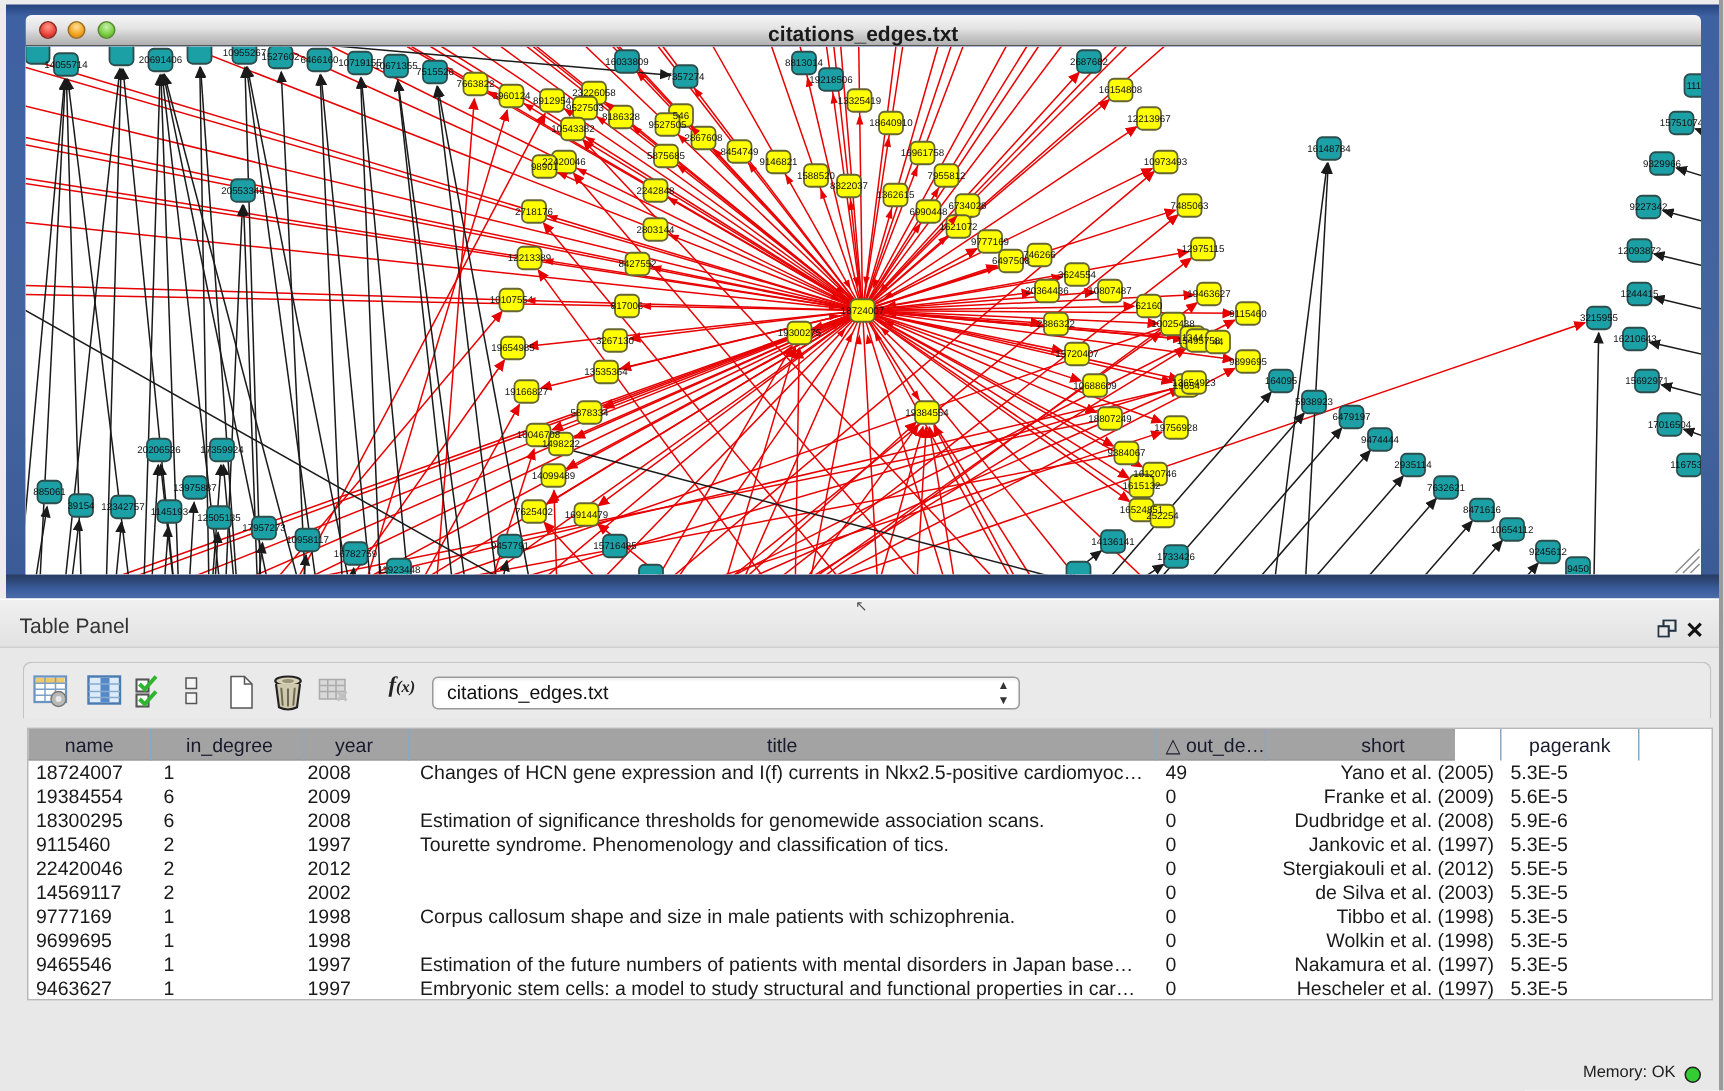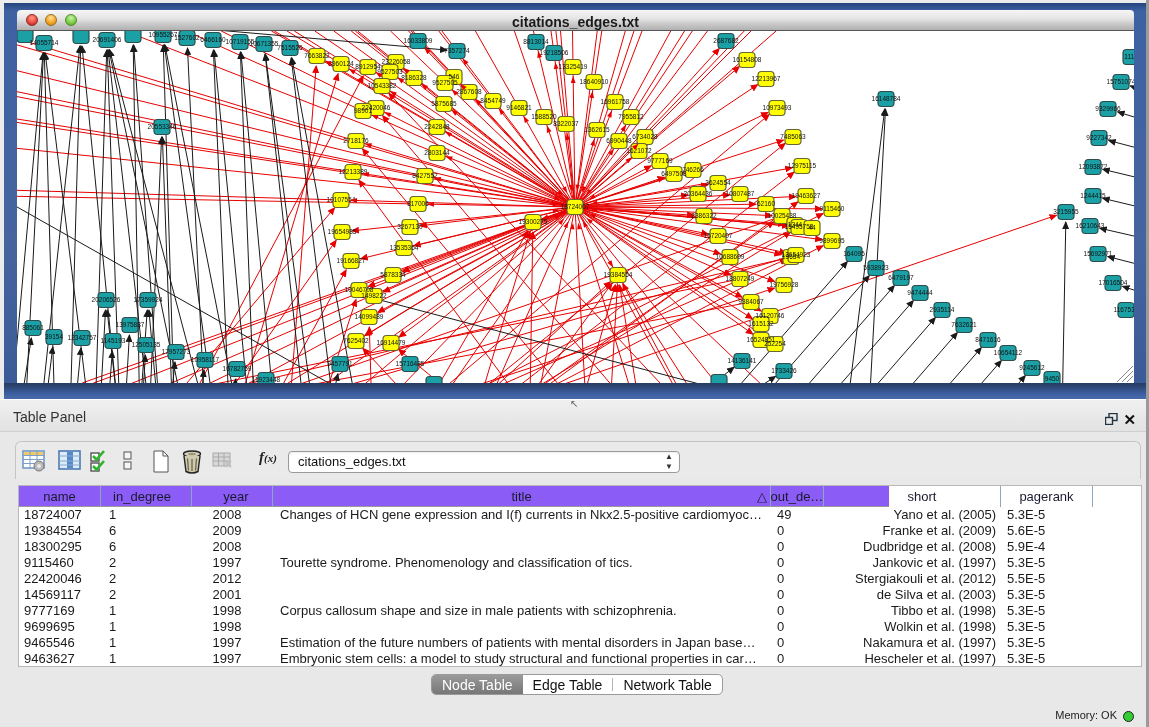--- a/index.html
+++ b/index.html
@@ -24,28 +24,28 @@
 #tp-float { position:absolute; right:31px; top:13px; width:13px; height:12px; }
 #tp-close { position:absolute; right:13px; top:11px; font-size:15px; font-weight:bold; color:#111; }
 #toolbar { position:absolute; left:15px; top:42px; width:1126px; height:38px;
   background:#eaeaea; border:1px solid #c4c4c4; border-bottom:none; border-radius:6px 6px 0 0; }
 .ic { position:absolute; top:8px; }
 #combo { position:absolute; left:272px; top:9px; width:392px; height:22px; background:#fff;
   border:1px solid #9a9a9a; border-radius:4px; font-size:13px; color:#111; line-height:20px; padding-left:9px;
   box-shadow:inset 0 1px 2px rgba(0,0,0,0.08); }
 #combo .arr { position:absolute; right:6px; top:0px; font-size:8px; color:#333; line-height:10px; text-align:center; }
 #tbl { position:absolute; left:18px; top:86px; width:1124px; height:182px; background:#fff; border:1px solid #b8b8b8; }
-#thead { position:relative; width:870px; height:21px; background:#8b5cf6; border-bottom:1px solid #9a9a9a; }
+#thead { position:relative; width:951px; height:21px; background:#a3a3a3; border-bottom:1px solid #9a9a9a; }
 .h { position:absolute; top:0; height:21px; border-right:1px solid #8aa8c0; font-size:13px; color:#1a1a2e;
   text-align:center; line-height:21px; overflow:hidden; white-space:nowrap; }
 .trow { position:relative; width:1124px; height:16px; font-size:13px; color:#1a1a1a; white-space:nowrap; }
 .c { position:absolute; top:0; height:16px; line-height:16px; overflow:hidden; }
 .c1 { left:5px;  width:77px; }
 .c2 { left:90px; width:95px; }
-.c3 { left:174px; width:68px;text-align:center; }
+.c3 { left:186px; width:68px; }
 .c4 { left:261px; width:494px; }
 .c5 { left:758px; width:69px; }
 .c6 { left:826px; width:151px; text-align:right; }
 .c7 { left:988px; width:90px; }
 #tabs { position:absolute; left:431px; top:275px; height:21px; border:1px solid #9a9a9a; border-radius:5px;
   background:#fff; display:flex; overflow:hidden; font-size:14px; }
 #tabs .tab { padding:0 10px; line-height:20px; color:#111; }
 #tabs .sel { background:linear-gradient(180deg,#9a9a9a,#777); color:#fff; }
 #tabs .sep { width:1px; background:#b5b5b5; margin:3px 0; }
 #mem { position:absolute; right:32px; bottom:6px; font-size:11px; color:#222; }
@@ -674,24 +674,24 @@
           <rect x="1" y="3" width="17" height="13" fill="#d8d8d8" stroke="#aaa"></rect>
           <path d="M1 7h17M1 11h17M6.5 3v13M12 3v13" stroke="#aaa" fill="none"></path>
           <path d="M13 11l6 6M19 11l-6 6" stroke="#c0c0c0" stroke-width="2"></path>
         </svg>
       <div class="ic" style="left:243px; top:7px; font-size:15px; font-style:italic; font-weight:bold; color:#222; font-family:'Liberation Serif',serif;">f<span style="font-size:11px">(x)</span></div>
       <div id="combo">citations_edges.txt<span class="arr">▲<br>▼</span></div>
     </div>
     <div id="tbl">
       <div id="thead">
         <div class="h" style="left:0;width:82px">name</div>
-        <div class="h" style="left:74px;width:99px">in_degree</div>
+        <div class="h" style="left:85px;width:99px">in_degree</div>
         <div class="h" style="left:181px;width:73px">year</div>
         <div class="h" style="left:254px;width:498px">title</div>
-        <div class="h" style="left:732px;width:73px;text-align:right;padding-left:6px">△ out_de…</div>
+        <div class="h" style="left:752px;width:73px;text-align:right;padding-left:6px">△ out_de…</div>
         <div class="h" style="left:825px;width:157px">short</div>
         <div class="h" style="left:982px;width:92px">pagerank</div>
       </div>
       <div class="trow">
           <div class="c c1">18724007</div>
           <div class="c c2">1</div>
           <div class="c c3">2008</div>
           <div class="c c4">Changes of HCN gene expression and I(f) currents in Nkx2.5-positive cardiomyoc…</div>
           <div class="c c5">49</div>
           <div class="c c6">Yano et al. (2005)</div>
@@ -702,23 +702,24 @@
           <div class="c c2">6</div>
           <div class="c c3">2009</div>
           <div class="c c5">0</div>
           <div class="c c6">Franke et al. (2009)</div>
           <div class="c c7">5.6E-5</div>
         </div>
 <div class="trow">
           <div class="c c1">18300295</div>
           <div class="c c2">6</div>
           <div class="c c3">2008</div>
+          <div class="c c4">Estimation of significance thresholds for genomewide association scans.</div>
           <div class="c c5">0</div>
           <div class="c c6">Dudbridge et al. (2008)</div>
-          <div class="c c7">5.9E-4</div>
+          <div class="c c7">5.9E-6</div>
         </div>
 <div class="trow">
           <div class="c c1">9115460</div>
           <div class="c c2">2</div>
           <div class="c c3">1997</div>
           <div class="c c4">Tourette syndrome. Phenomenology and classification of tics.</div>
           <div class="c c5">0</div>
           <div class="c c6">Jankovic et al. (1997)</div>
           <div class="c c7">5.3E-5</div>
         </div>
@@ -726,21 +727,21 @@
           <div class="c c1">22420046</div>
           <div class="c c2">2</div>
           <div class="c c3">2012</div>
           <div class="c c5">0</div>
           <div class="c c6">Stergiakouli et al. (2012)</div>
           <div class="c c7">5.5E-5</div>
         </div>
 <div class="trow">
           <div class="c c1">14569117</div>
           <div class="c c2">2</div>
-          <div class="c c3">2001</div>
+          <div class="c c3">2002</div>
           <div class="c c5">0</div>
           <div class="c c6">de Silva et al. (2003)</div>
           <div class="c c7">5.3E-5</div>
         </div>
 <div class="trow">
           <div class="c c1">9777169</div>
           <div class="c c2">1</div>
           <div class="c c3">1998</div>
           <div class="c c4">Corpus callosum shape and size in male patients with schizophrenia.</div>
           <div class="c c5">0</div>
@@ -766,23 +767,17 @@
         </div>
 <div class="trow">
           <div class="c c1">9463627</div>
           <div class="c c2">1</div>
           <div class="c c3">1997</div>
           <div class="c c4">Embryonic stem cells: a model to study structural and functional properties in car…</div>
           <div class="c c5">0</div>
           <div class="c c6">Hescheler et al. (1997)</div>
           <div class="c c7">5.3E-5</div>
         </div>
-    </div>
-    <div id="tabs">
-      <div class="tab sel">Node Table</div>
-        <div class="tab">Edge Table</div>
-        <div class="sep"></div>
-        <div class="tab">Network Table</div>
     </div>
     <div id="mem">Memory: OK</div>
       <div id="memdot"></div>
   </div>
   <div id="rightstrip"></div>
 </div>
 </body></html>

